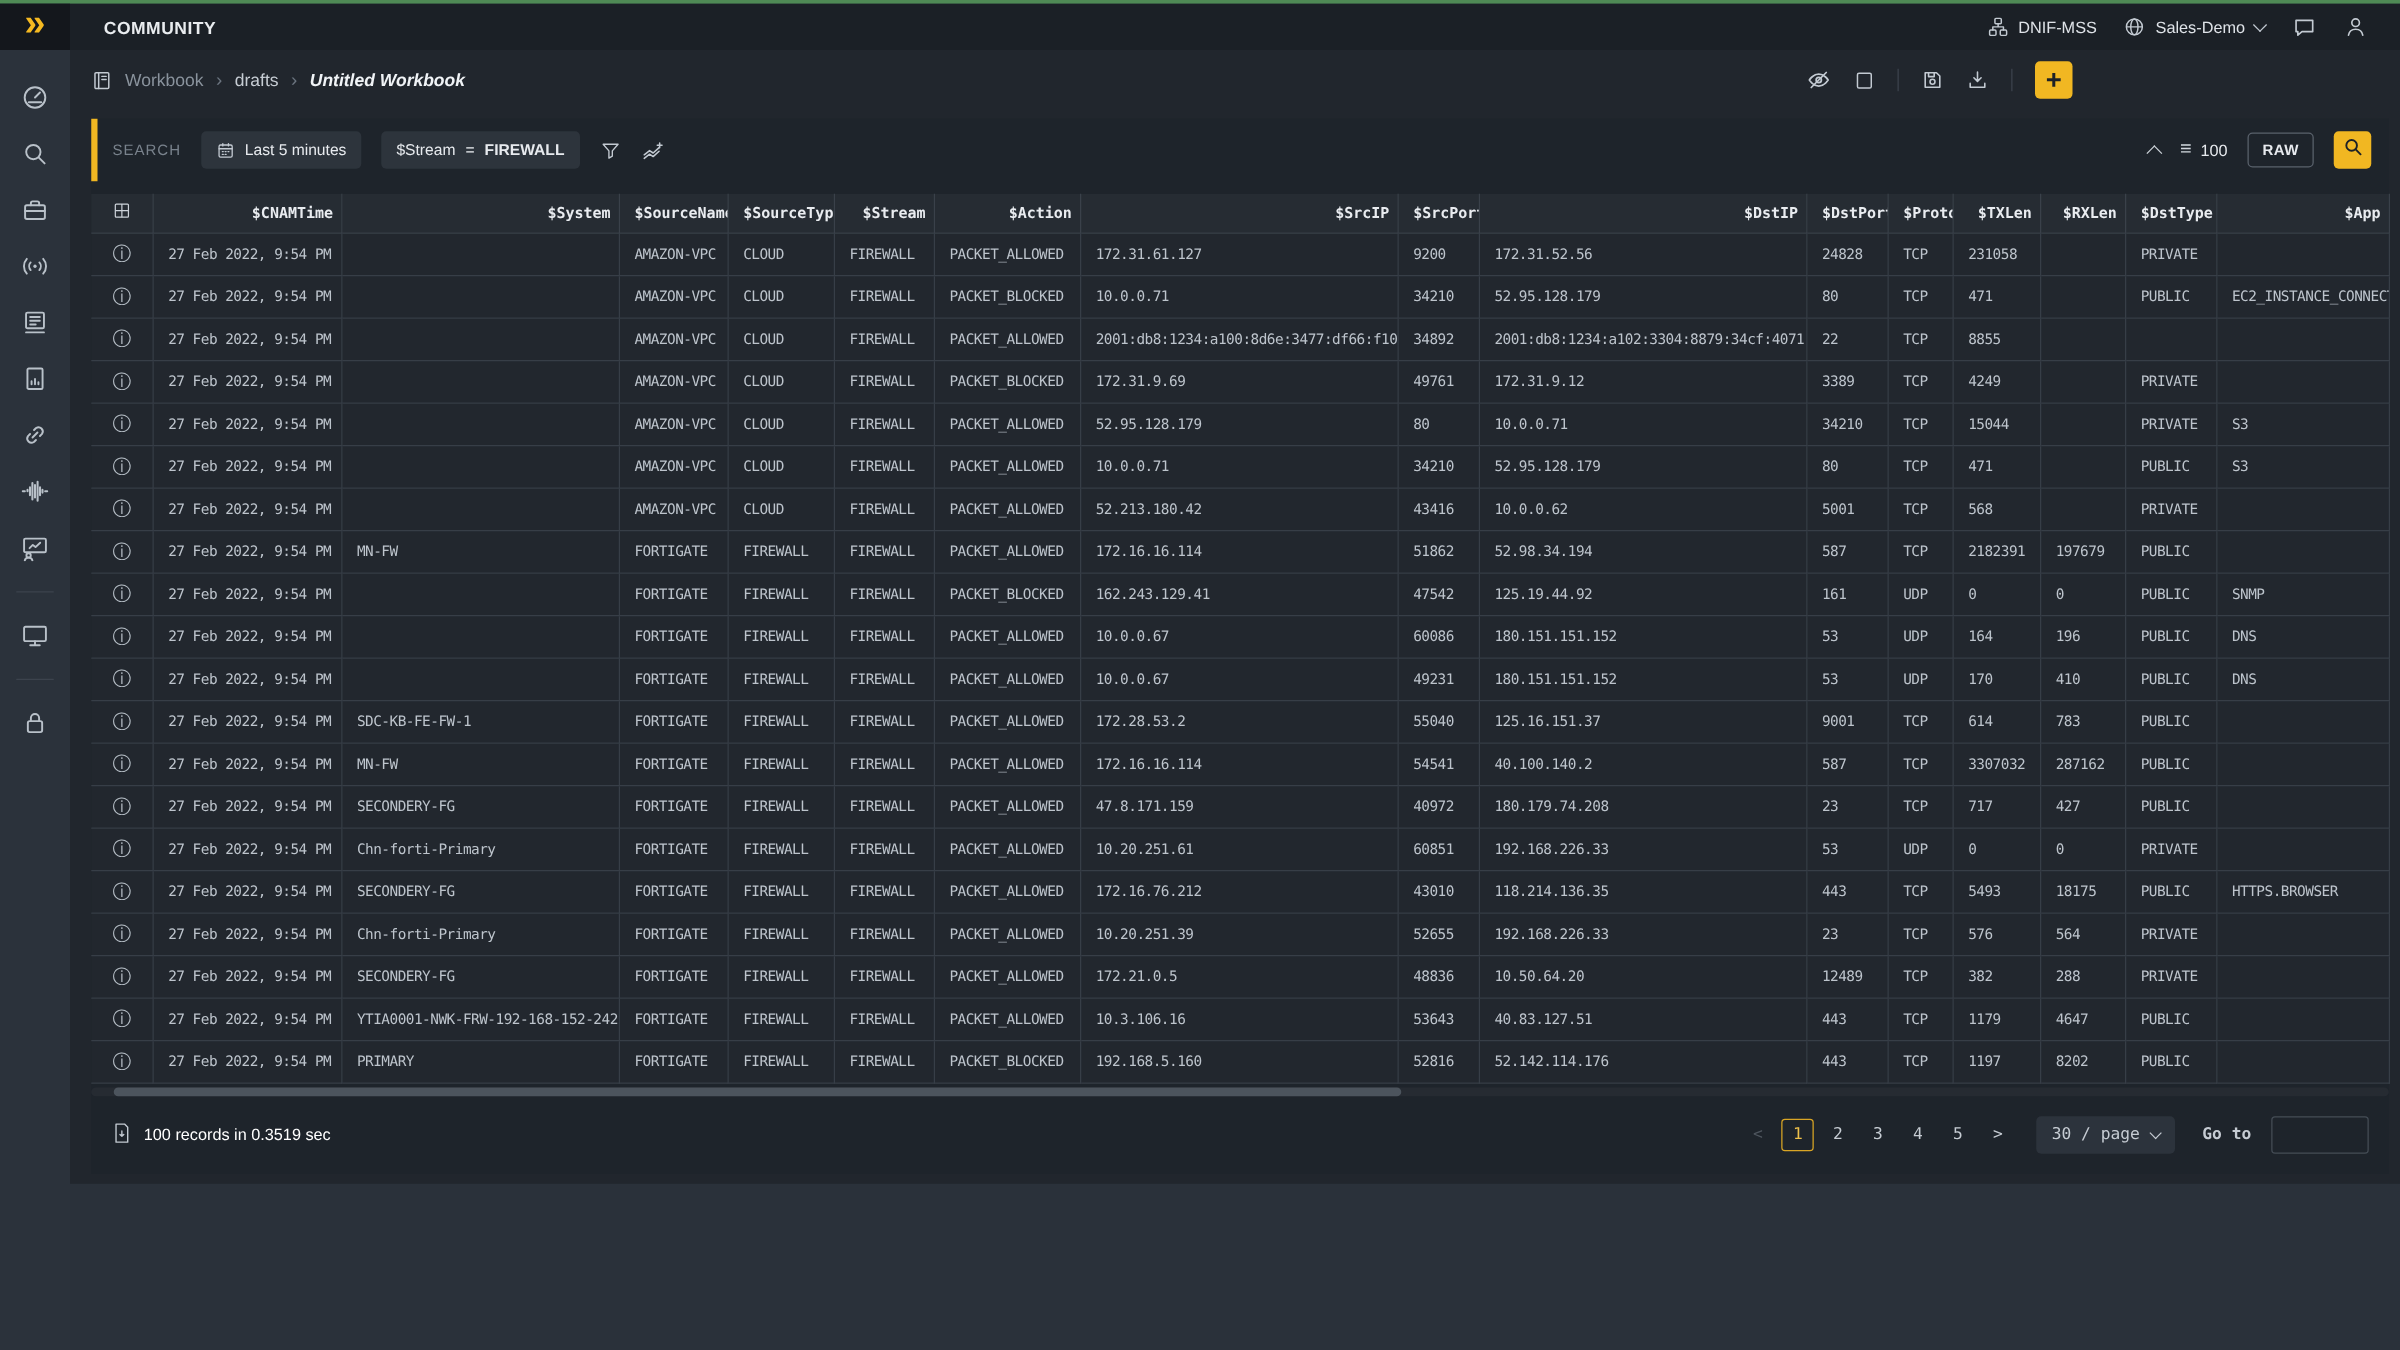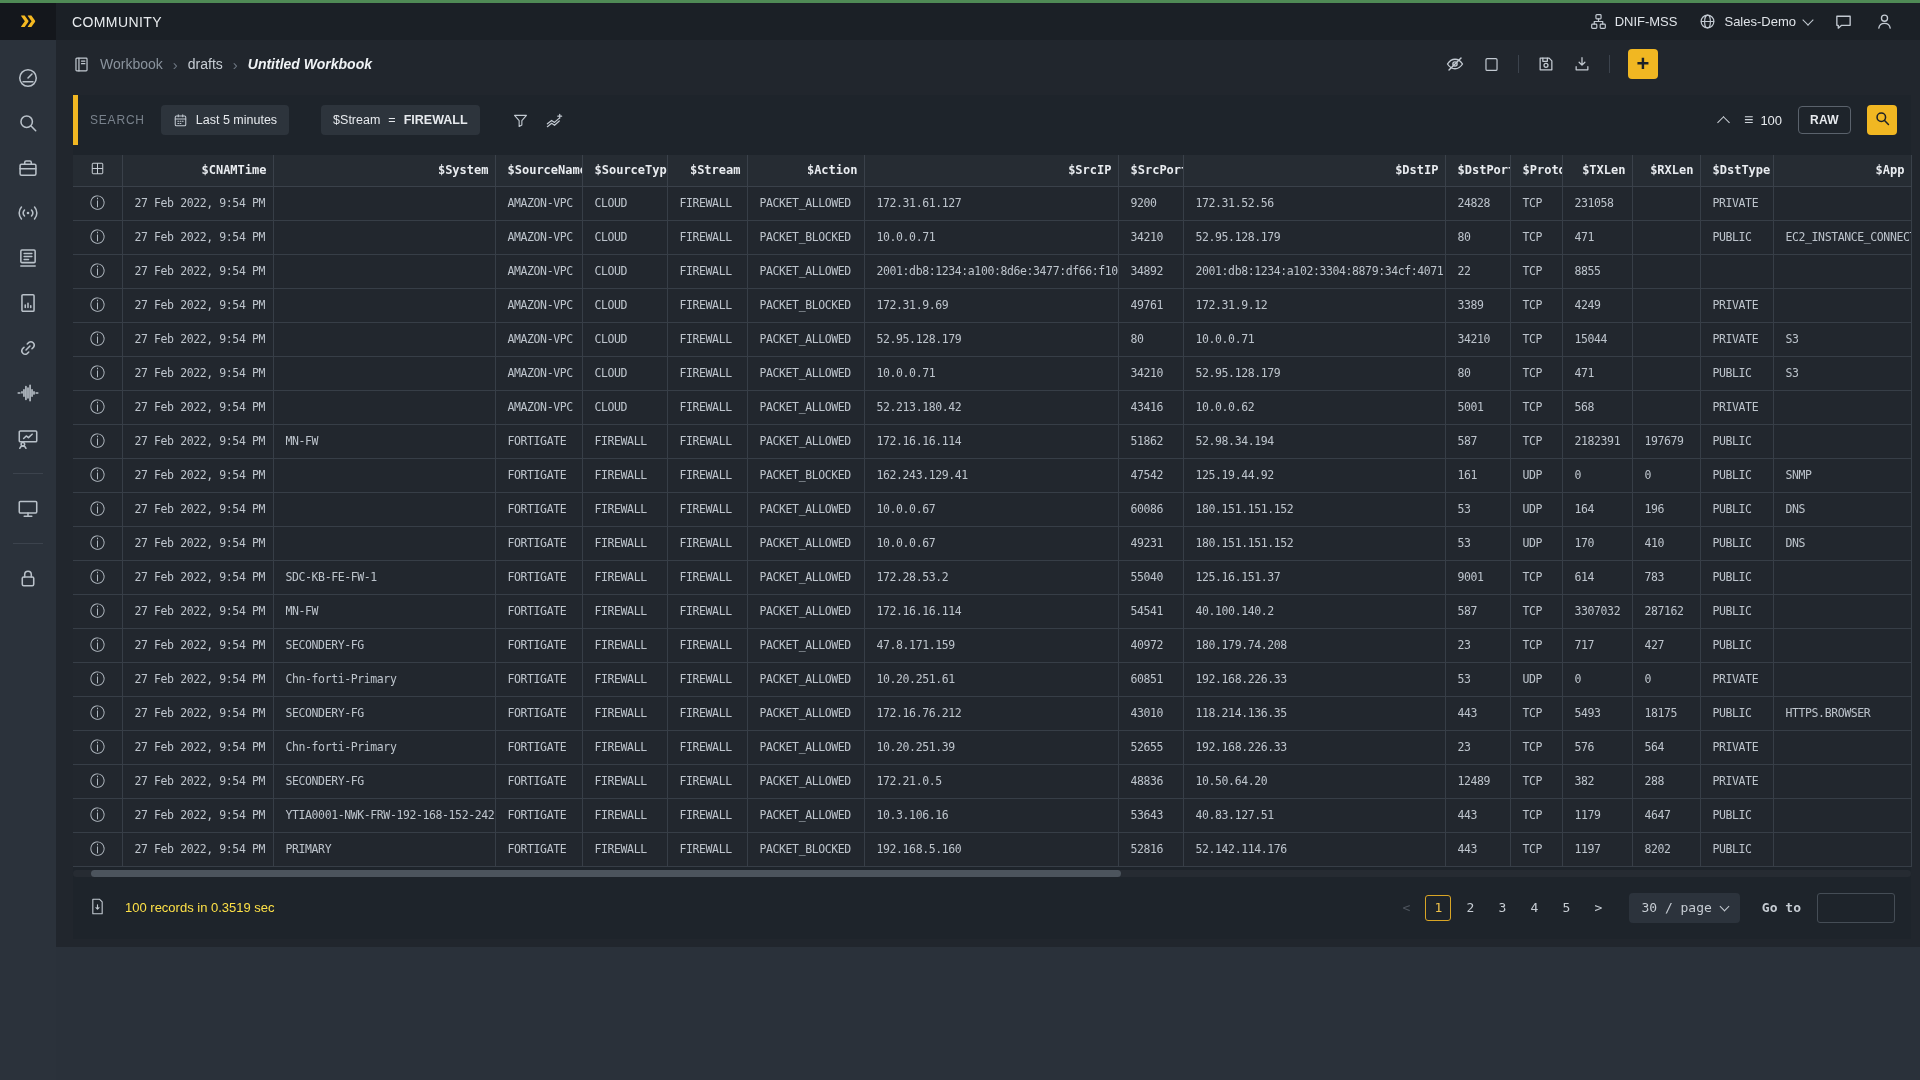--- a/index.html
+++ b/index.html
@@ -5,21 +5,21 @@
   * { margin:0; padding:0; box-sizing:border-box; }
   html,body { width:1920px; height:1080px; background:#2a313a; font-family:"Liberation Sans",sans-serif; overflow:hidden; }
 
   
   .topline { position:absolute; top:0; left:0; width:1920px; height:3px; background:#4f8a55; }
 
   
   .topbar { position:absolute; top:3px; left:0; width:1920px; height:37px; background:#1b2026; display:flex; align-items:center; }
   .logo-box { width:56px; height:37px; background:#14171c; display:flex; align-items:center; justify-content:center; }
   .logo-glyph { color:#f5b921; font-size:30px; font-weight:bold; line-height:26px; margin-top:-6px; }
-  .topbar-title { color:#e9ecef; font-size:14px; font-weight:normal; letter-spacing:.4px; margin-left:16px; }
+  .topbar-title { color:#e9ecef; font-size:14px; font-weight:bold; letter-spacing:.4px; margin-left:27px; }
   .topbar-right { margin-left:auto; display:flex; align-items:center; gap:22px; padding-right:26px; }
   .tb-item { display:flex; align-items:center; gap:8px; color:#dfe3e8; font-size:13px; cursor:pointer; }
   .icon-svg { display:inline-flex; }
   .icon-svg svg { stroke:#c3cad2; fill:none; stroke-width:1.4; stroke-linecap:round; stroke-linejoin:round; }
   .chev-down { width:8px; height:8px; border-right:1.6px solid #c3cad2; border-bottom:1.6px solid #c3cad2; transform:rotate(45deg); margin-top:-3px; }
 
   
   .sidebar { position:absolute; top:40px; left:0; width:56px; height:1040px; background:#2b323b; display:flex; flex-direction:column; align-items:center; padding-top:26px; }
   .side-icon { width:24px; height:24px; display:flex; align-items:center; justify-content:center; margin-bottom:21px; cursor:pointer; }
   .side-icon svg { stroke:#b9c1c9; fill:none; stroke-width:1.4; stroke-linecap:round; stroke-linejoin:round; }
@@ -36,21 +36,21 @@
   .crumb-right { margin-left:auto; display:flex; align-items:center; gap:18px; }
   .cr-div { width:1px; height:18px; background:#3c434d; }
   .add-btn { width:30px; height:30px; background:#f1b722; border-radius:4px; display:flex; align-items:center; justify-content:center; color:#1d2127; font-size:22px; font-weight:bold; cursor:pointer; line-height:1; }
 
   
   .panel { position:absolute; left:73px; top:95px; width:1838px; background:#1e242b; }
 
   
   .searchbar { height:50px; border-left:5px solid #f1b722; display:flex; align-items:center; padding-left:12px; }
   .search-label { color:#79828c; font-size:12px; letter-spacing:.8px; margin-right:16px; }
-  .chip { background:#2d343c; border-radius:4px; height:30px; display:flex; align-items:center; gap:8px; padding:0 12px; color:#e7eaee; font-size:12.5px; margin-right:32px; cursor:pointer; }
+  .chip { background:#2d343c; border-radius:4px; height:30px; display:flex; align-items:center; gap:8px; padding:0 12px; color:#e7eaee; font-size:12.5px; margin-right:16px; cursor:pointer; }
   .chip b { font-weight:bold; }
   .sb-icon { margin-right:16px; cursor:pointer; display:inline-flex; }
   .sb-icon svg { stroke:#c3cad2; fill:none; stroke-width:1.3; stroke-linecap:round; stroke-linejoin:round; }
   .search-right { margin-left:auto; display:flex; align-items:center; gap:16px; padding-right:14px; }
   .chev-up { width:9px; height:9px; border-left:1.8px solid #cfd5db; border-top:1.8px solid #cfd5db; transform:rotate(45deg); margin-top:4px; cursor:pointer; }
   .limit-group { display:flex; align-items:center; gap:7px; color:#e7eaee; font-size:13px; cursor:pointer; }
   .hamburger { color:#cfd5db; font-size:16px; }
   .raw-btn { border:1px solid #5a626c; border-radius:4px; color:#e7eaee; font-size:12px; font-weight:bold; padding:6px 11px; cursor:pointer; letter-spacing:.3px; }
   .go-search-btn { width:30px; height:30px; background:#f1b722; border-radius:4px; display:flex; align-items:center; justify-content:center; cursor:pointer; }
   .go-search-btn svg { stroke:#1d2127; fill:none; stroke-width:1.8; stroke-linecap:round; }
@@ -64,21 +64,21 @@
   table.results td.infocell { text-align:center; padding:0; color:#b4bcc4; font-size:15px; cursor:pointer; }
   table.results th:first-child, table.results td:first-child { border-left:none; }
   .gridglyph svg { stroke:#ccd2d9; fill:none; stroke-width:1.3; }
 
   
   .hscroll { margin:3px 0 0 0; height:7px; width:1838px; background:#262b32; border-radius:4px; position:relative; }
   .hscroll-thumb { position:absolute; left:1%; top:0; height:7px; width:56%; background:#4c545d; border-radius:4px; cursor:pointer; }
 
   
   .tfooter { height:62px; display:flex; align-items:center; padding:0 16px 0 17px; }
-  .records { display:flex; align-items:center; gap:20px; color:#fde047; font-size:13px; }
+  .records { display:flex; align-items:center; gap:10px; color:#ffffff; font-size:13px; }
   .records svg { stroke:#c3cad2; fill:none; stroke-width:1.3; stroke-linecap:round; stroke-linejoin:round; }
   .pager { margin-left:auto; display:flex; align-items:center; gap:6px; font-family:"DejaVu Sans Mono",monospace; font-size:13px; color:#c6ccd3; }
   .pg-chev { width:26px; height:26px; display:flex; align-items:center; justify-content:center; cursor:pointer; }
   .pg-chev.disabled { color:#4e555e; cursor:default; }
   .pg-num { min-width:26px; height:26px; display:flex; align-items:center; justify-content:center; border-radius:3px; cursor:pointer; border:1px solid transparent; }
   .pg-num.active { border-color:#d9a525; color:#eec04a; }
   .page-size { background:#2c333c; border-radius:4px; height:30px; display:flex; align-items:center; gap:9px; padding:0 12px; margin:0 10px 0 12px; cursor:pointer; }
   .ps-chev { width:7px; height:7px; border-right:1.5px solid #c6ccd3; border-bottom:1.5px solid #c6ccd3; transform:rotate(45deg); margin-top:-3px; }
   .goto-label { margin:0 10px 0 6px;font-weight:bold; }
   .goto-input { width:78px; height:30px; background:#1e242b; border:1px solid #454d56; border-radius:3px; color:#e7eaee; font-family:"DejaVu Sans Mono",monospace; font-size:13px; padding:0 8px; outline:none; }

